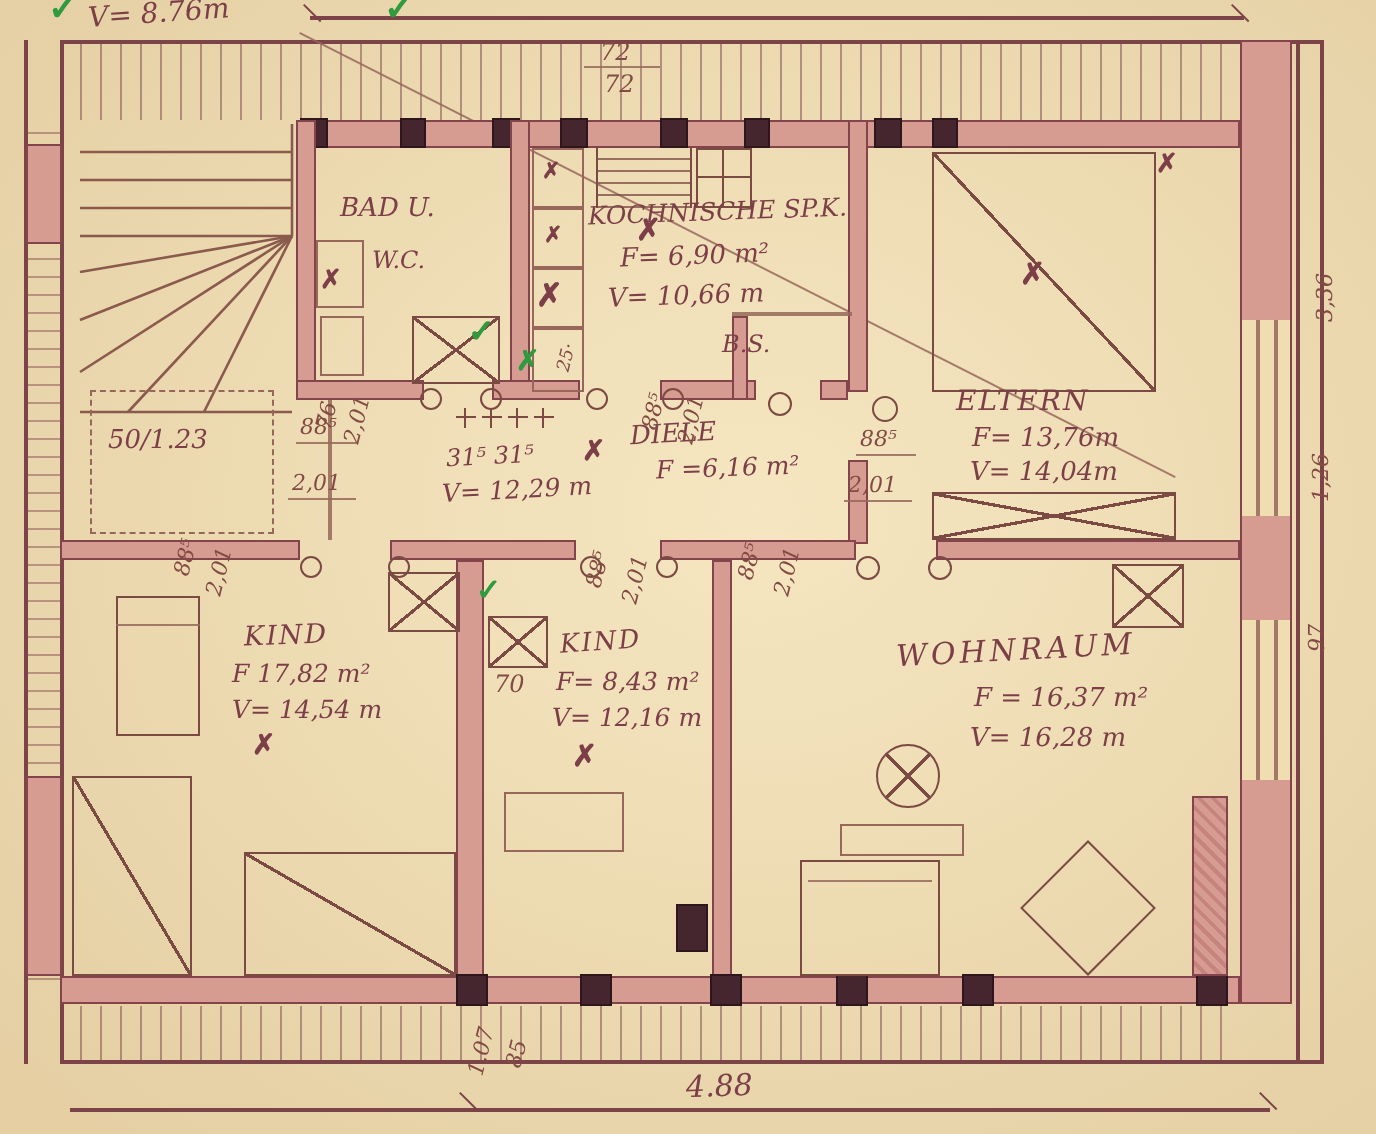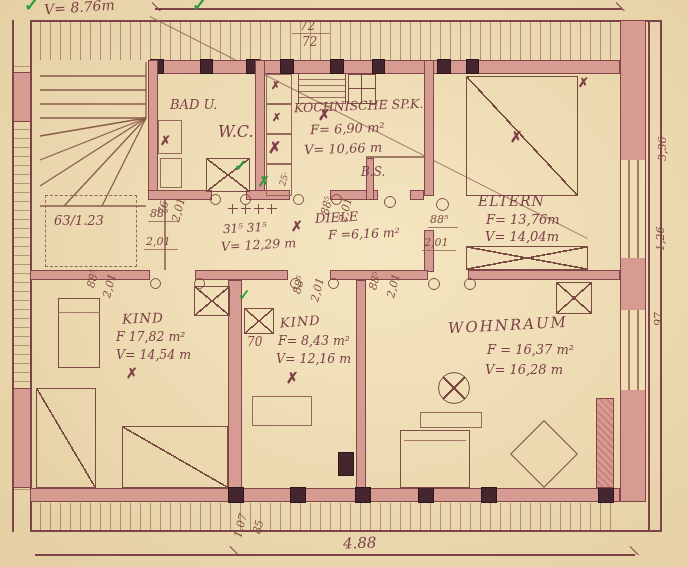--- a/index.html
+++ b/index.html
@@ -125,21 +125,21 @@
   <div class="wall" style="left:620px;top:20px;width:26px;height:482px;"></div>
   <div class="abs" style="left:621px;top:160px;width:24px;height:98px;background:#f0ddb2;"></div>
   <div class="pline" style="left:628px;top:160px;width:1.5px;height:98px;"></div>
   <div class="pline" style="left:637px;top:160px;width:1.5px;height:98px;"></div>
   <div class="abs" style="left:621px;top:310px;width:24px;height:80px;background:#f0ddb2;"></div>
   <div class="pline" style="left:628px;top:310px;width:1.5px;height:80px;"></div>
   <div class="pline" style="left:637px;top:310px;width:1.5px;height:80px;"></div>
   <div class="wall wallh" style="left:596px;top:398px;width:18px;height:90px;"></div>
 
   <div class="hw" style="left:170px;top:98px;font-size:13px;">BAD U.</div>
-  <div class="hw" style="left:186px;top:124px;font-size:16px;margin-left:32px;">W.C.</div>
+  <div class="hw" style="left:186px;top:124px;font-size:12px;">W.C.</div>
   <div class="xmark" style="left:160px;top:134px;font-size:13px;">✗</div>
   <div class="prect" style="left:158px;top:120px;width:24px;height:34px;"></div>
   <div class="prect" style="left:160px;top:158px;width:22px;height:30px;"></div>
   <div class="rect xrect" style="left:206px;top:158px;width:44px;height:34px;"></div>
 
   <div class="treads" style="left:298px;top:74px;width:48px;height:30px;"></div>
   <div class="rect plusrect" style="left:348px;top:74px;width:28px;height:30px;border-width:1.2px;"></div>
   <div class="prect" style="left:266px;top:74px;width:26px;height:30px;"></div>
   <div class="prect" style="left:266px;top:104px;width:26px;height:30px;"></div>
   <div class="prect" style="left:266px;top:134px;width:26px;height:30px;"></div>
@@ -168,21 +168,21 @@
   <div class="xmark" style="left:291px;top:219px;font-size:14px;">✗</div>
   <div class="hw" style="left:328px;top:228px;font-size:12.5px;transform:rotate(-2deg);">F =6,16 m²</div>
   <div class="hw" style="left:221px;top:239px;font-size:12.5px;transform:rotate(-3deg);">V= 12,29 m</div>
 
   <div class="rect plusrect" style="left:228px;top:204px;width:10px;height:10px;border:none;"></div>
   <div class="rect plusrect" style="left:241px;top:204px;width:10px;height:10px;border:none;"></div>
   <div class="rect plusrect" style="left:254px;top:204px;width:10px;height:10px;border:none;"></div>
   <div class="rect plusrect" style="left:267px;top:204px;width:10px;height:10px;border:none;"></div>
 
   <div class="dash" style="left:45px;top:195px;width:92px;height:72px;"></div>
-  <div class="hw" style="left:54px;top:214px;font-size:13px;">63/1.23</div>
+  <div class="hw" style="left:54px;top:214px;font-size:13px;">50/1.23</div>
 
   <div class="hw" style="left:122px;top:312px;font-size:13.5px;letter-spacing:1px;transform:rotate(-2deg);">KIND</div>
   <div class="hw" style="left:116px;top:331px;font-size:12.5px;">F 17,82 m²</div>
   <div class="hw" style="left:116px;top:349px;font-size:12.5px;">V= 14,54 m</div>
   <div class="xmark" style="left:126px;top:366px;font-size:14px;">✗</div>
   <div class="rect" style="left:58px;top:298px;width:42px;height:70px;"></div>
   <div class="pline" style="left:58px;top:312px;width:42px;height:1.2px;"></div>
   <div class="rect xrect" style="left:194px;top:286px;width:36px;height:30px;"></div>
   <div class="rect drect" style="left:36px;top:388px;width:60px;height:100px;"></div>
   <div class="rect drect" style="left:122px;top:426px;width:106px;height:62px;"></div>

